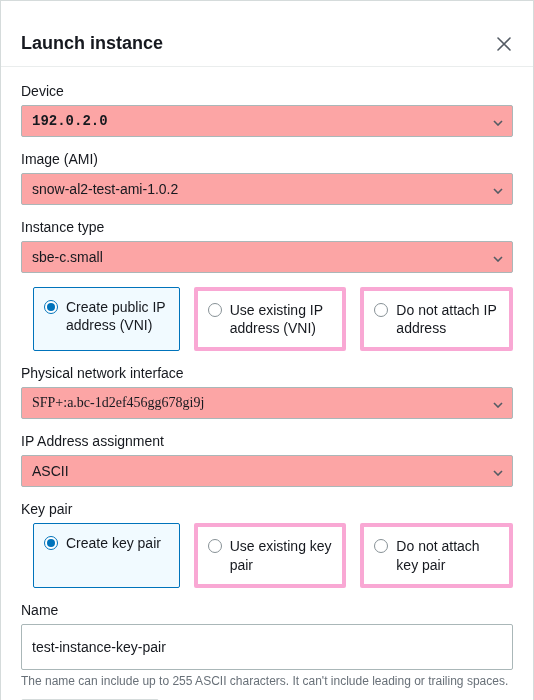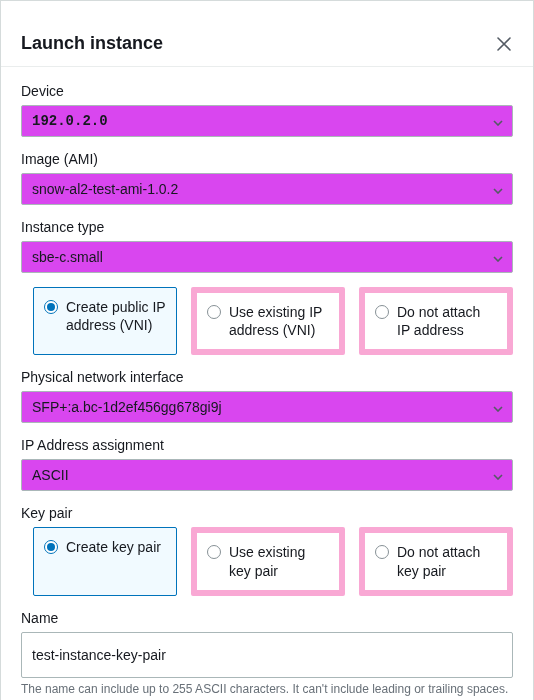--- a/index.html
+++ b/index.html
@@ -49,48 +49,48 @@
     display: block;
   }
   .select-wrap {
     position: relative;
     width: 100%;
   }
   .select {
     width: 100%;
     border: 1px solid #aab7b8;
     border-radius: 2px;
-    background: #d946ef;
+    background: #fca5a5;
     padding: 6px 28px 6px 10px;
     font-size: 14px;
     color: #16191f;
     text-align: left;
     cursor: pointer;
     display: flex;
     align-items: center;
     min-height: 32px;
   }
   .select.mono { font-family: "Courier New", Courier, monospace; font-weight: 700; }
-  .select.mono-normal { font-family: Liberation Sans, sans-serif; font-weight: 400; }
+  .select.mono-normal { font-family: Liberation Serif, serif; font-weight: 400; }
   .caret {
     position: absolute;
     right: 10px;
     top: 50%;
     transform: translateY(-50%);
     pointer-events: none;
     color: #545b64;
   }
   .tile-row {
     display: flex;
     gap: 14px;
     padding-left: 12px;
   }
   .tile {
     flex: 1;
-    border: 6px solid #f9a8d4;
+    border: 4px solid #f9a8d4;
     border-radius: 2px;
     padding: 10px 10px 10px 10px;
     display: flex;
     align-items: flex-start;
     gap: 8px;
     cursor: pointer;
     background: #fff;
     min-height: 54px;
   }
   .tile.selected {

